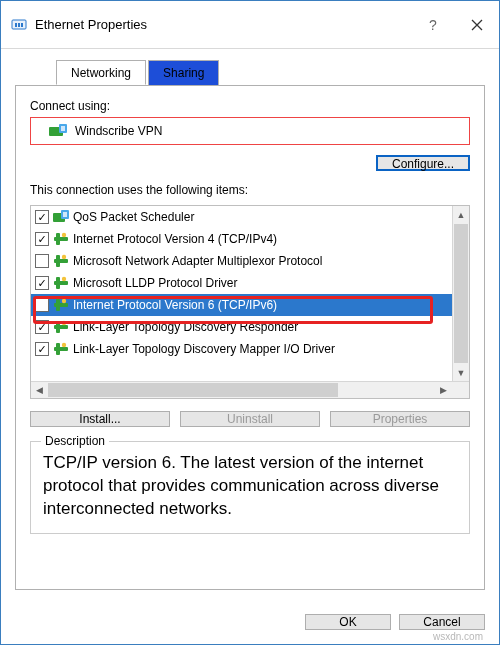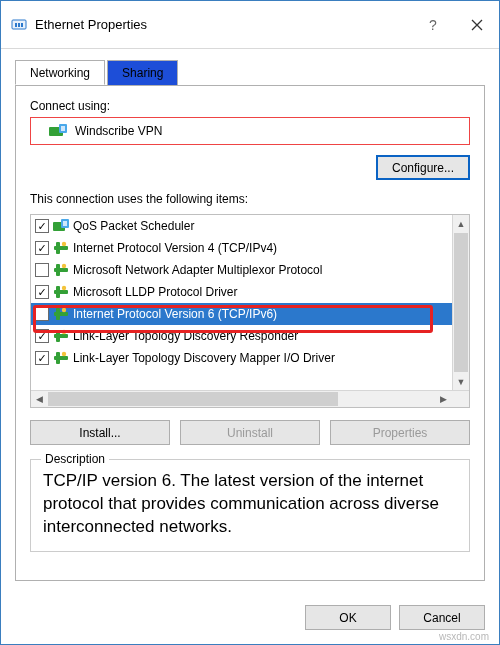--- a/index.html
+++ b/index.html
@@ -63,20 +63,21 @@
     background: #fff;
     margin-right: 2px;
     font-size: 12px;
     position: relative;
     cursor: default;
   }
   .tab.active {
     background: #fff;
     border-bottom: 1px solid #fff;
     z-index: 2;
+    margin-left: 41px;
   }
   .tab.inactive {
     background: #1d4ed8;
   }
   .panel {
     border: 1px solid #b0b0b0;
     border-top: none;
     padding: 14px 14px 16px 14px;
     flex: 1;
     display: flex;
@@ -98,21 +99,21 @@
     margin-right: 8px;
   }
   .btn-row-right {
     display: flex;
     justify-content: flex-end;
     margin-top: 10px;
     margin-bottom: 12px;
   }
   .btn {
     min-width: 94px;
-    height: 25px;
+    height: 16px;
     padding: 0 13px;
     background: #e6e6e6;
     border: 1px solid #aeaeae;
     font-size: 12px;
     font-family: inherit;
   }
   .btn.primary {
     border: 2px solid #0a63c4;
     background: #e6e6e6;
   }
@@ -246,21 +247,21 @@
     line-height: 1.35;
   }
   .footer {
     padding: 10px 14px 14px 14px;
     display: flex;
     justify-content: flex-end;
     gap: 8px;
   }
   .watermark {
     position: absolute;
-    right: 10px;
+    right: 16px;
     bottom: 2px;
     font-size: 10px;
     color: #b8b8b8;
   }
 </style>
 </head>
 <body>
 
 <div class="window">
 

